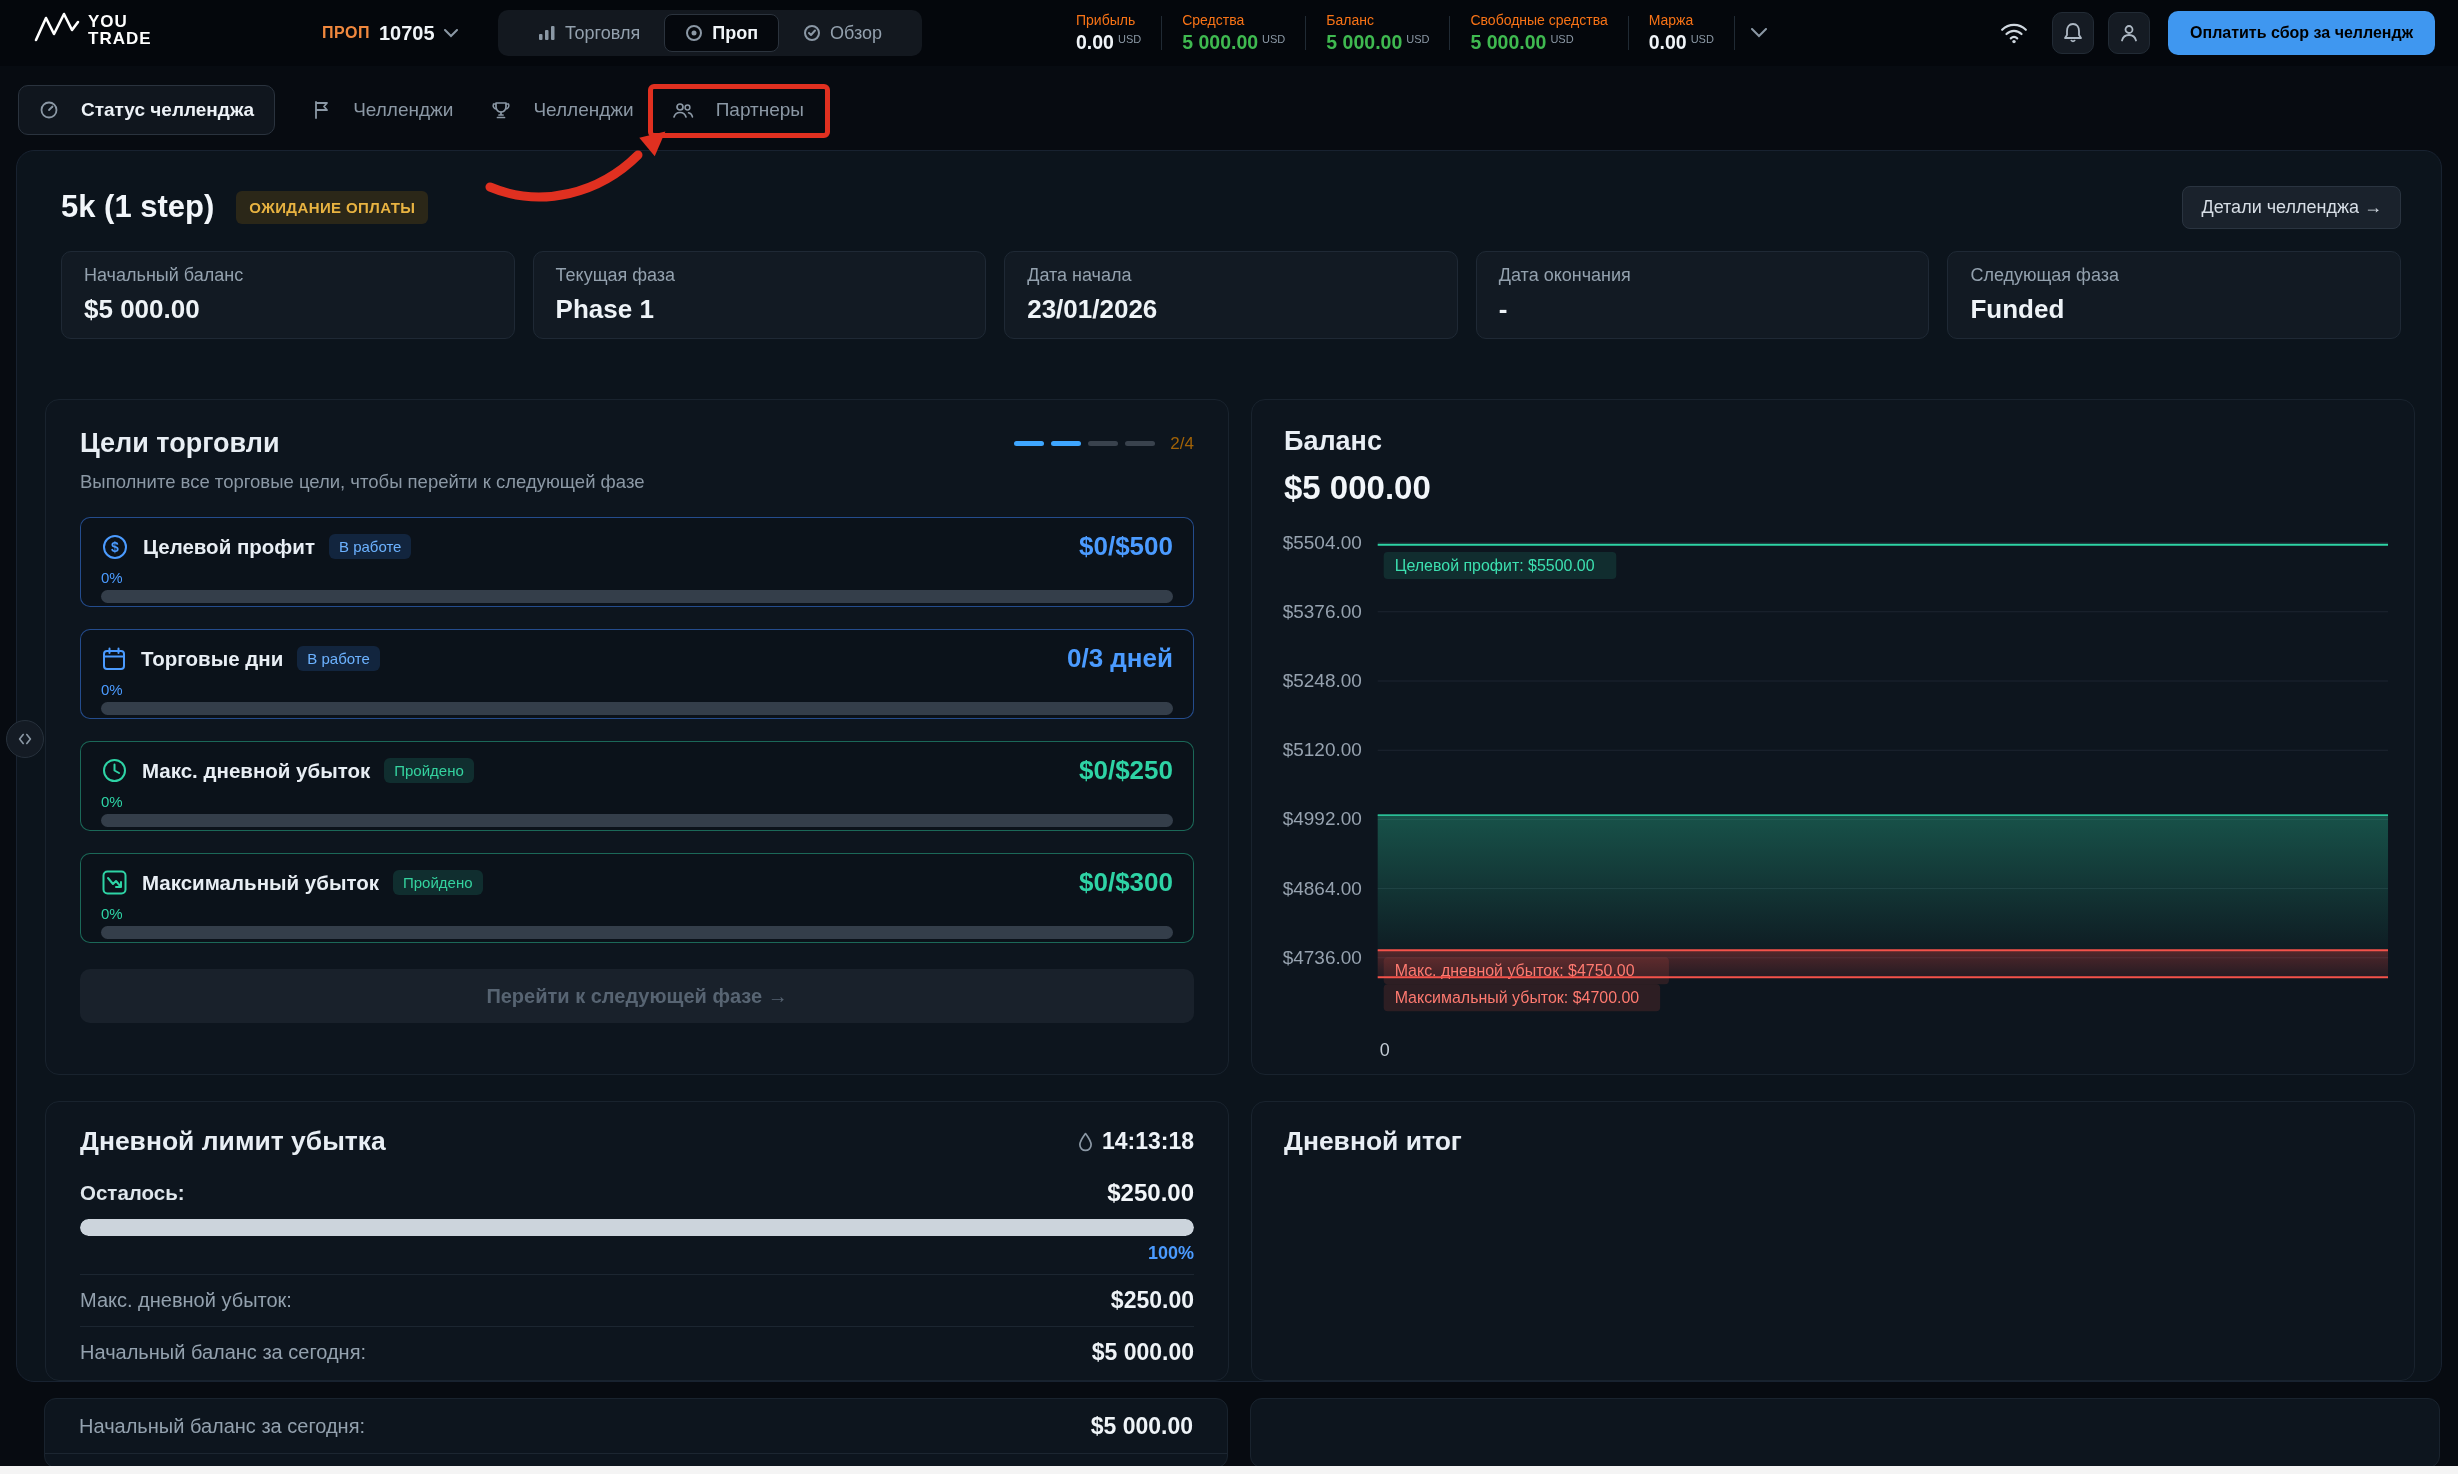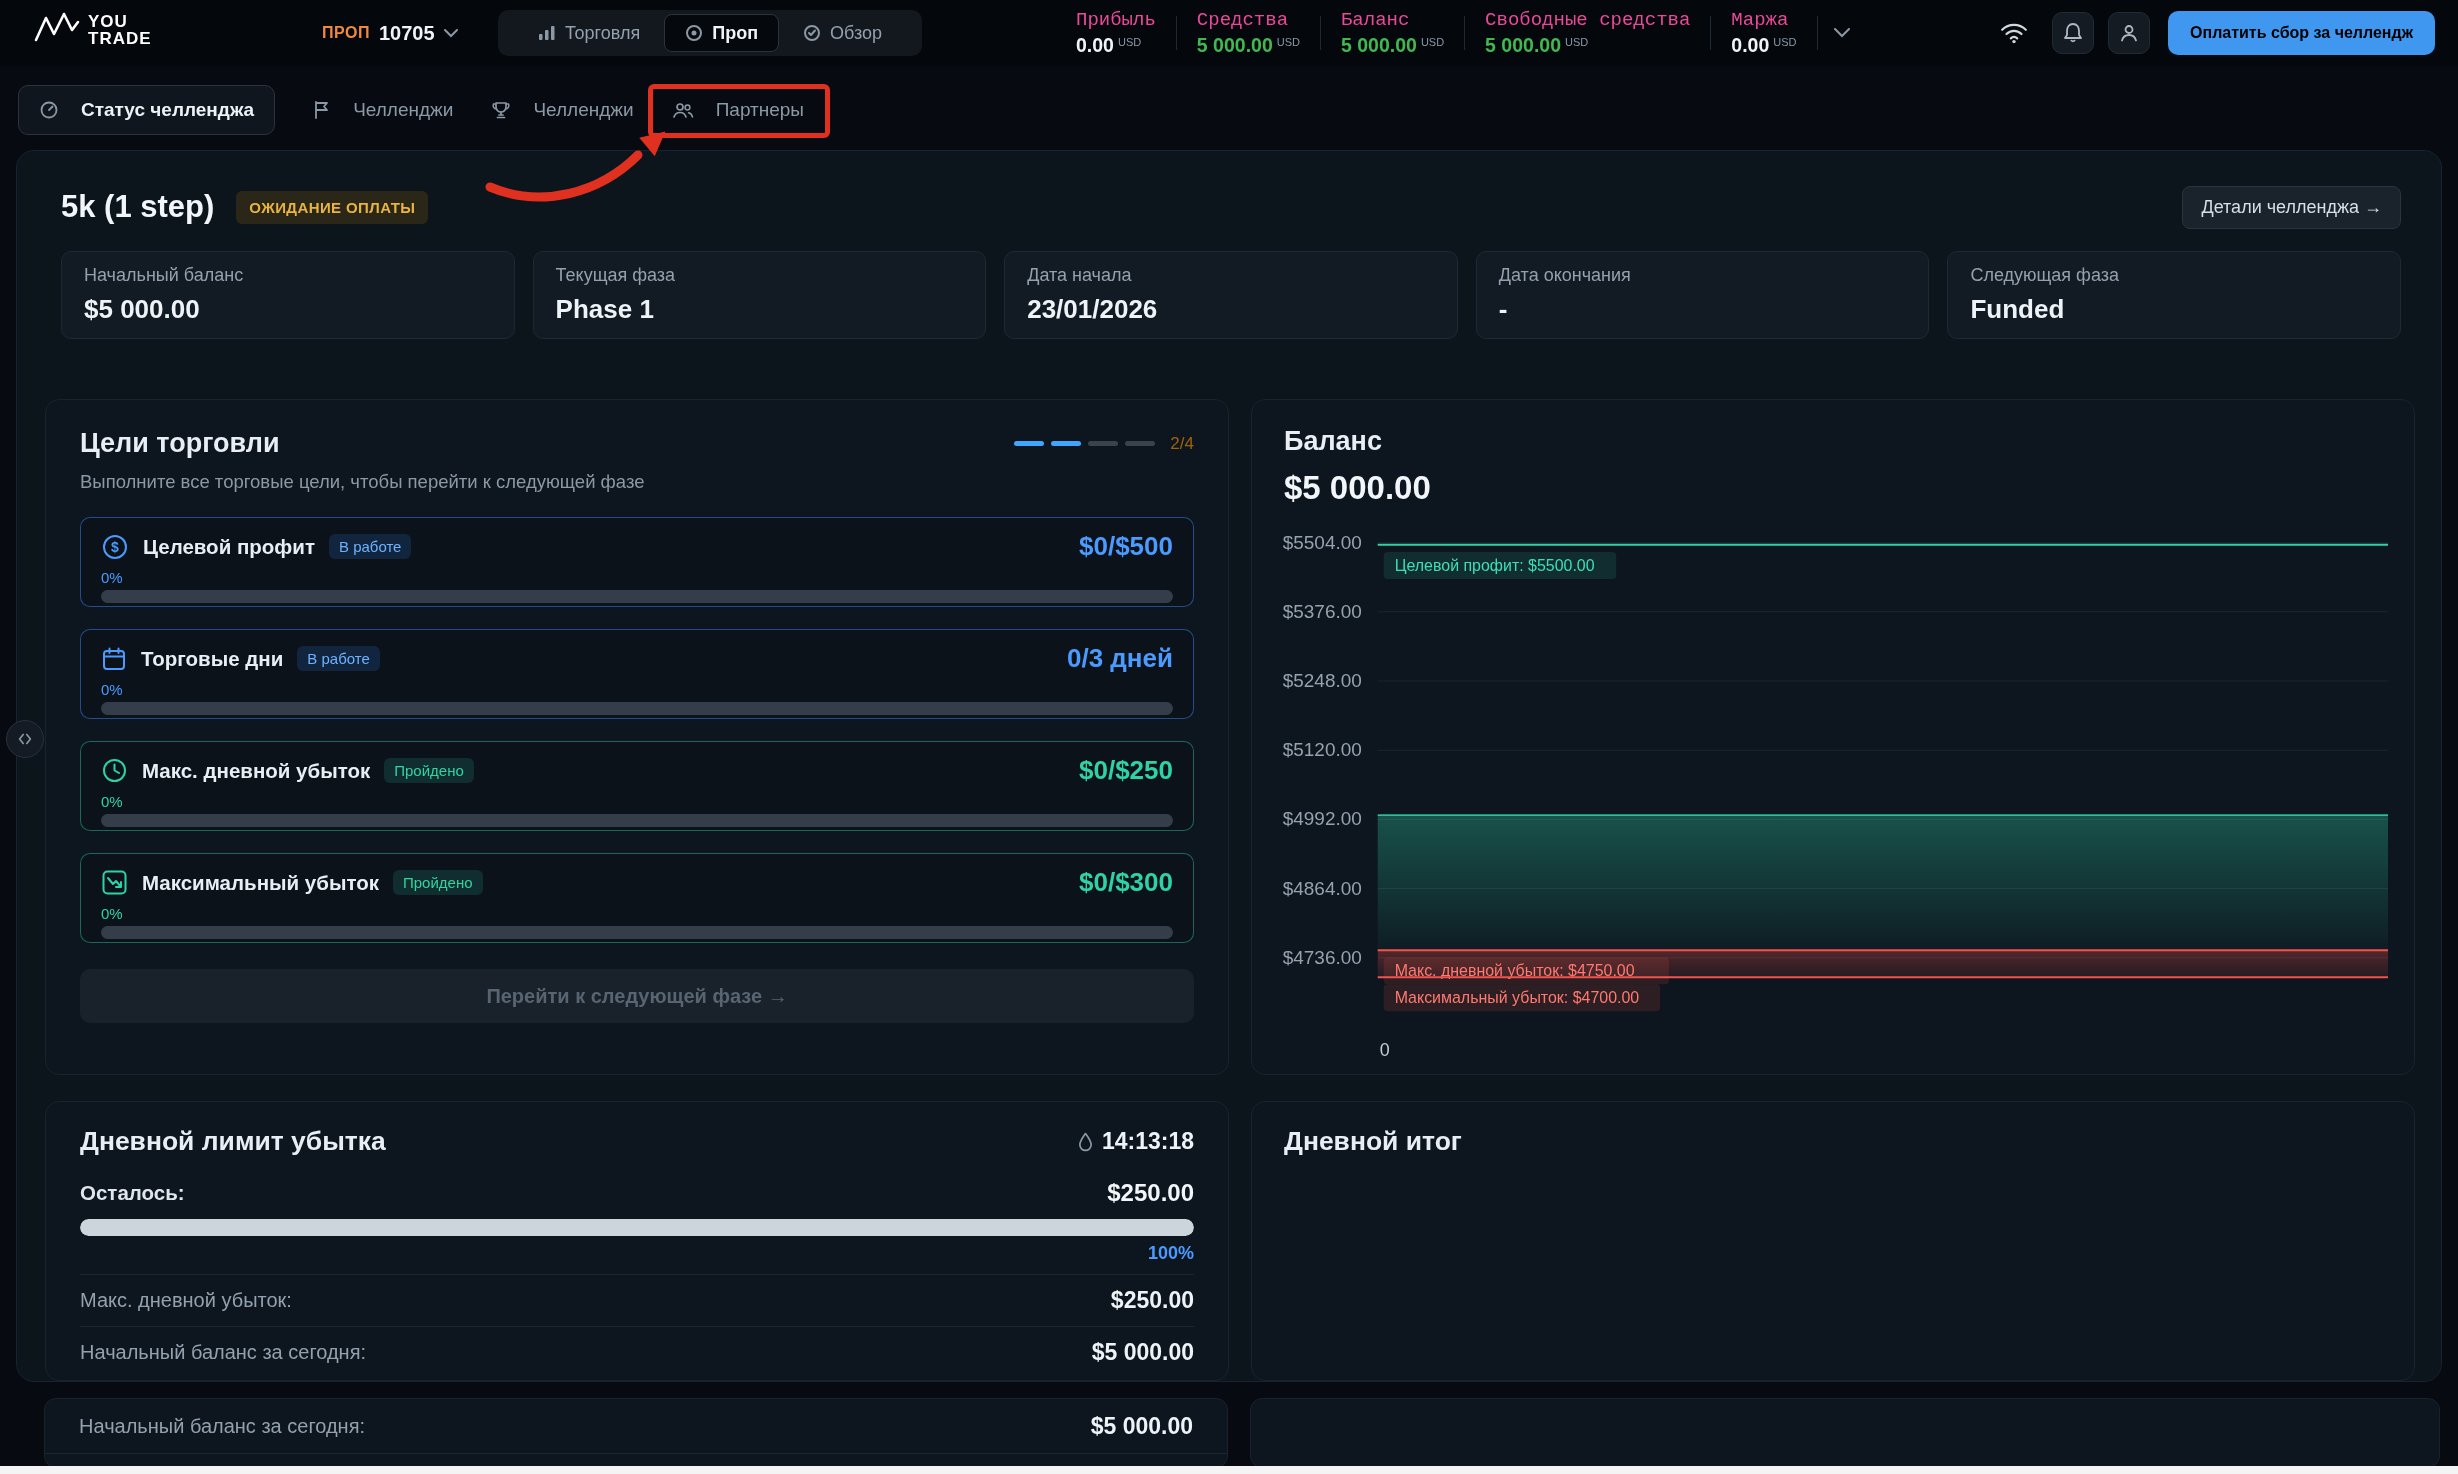--- a/index.html
+++ b/index.html
@@ -17,21 +17,21 @@
   .acc-id { color:#f0f4f8; font-weight:bold; font-size:20px; }
   .chev { color:#8b98a5; display:inline-flex; }
 
   .hnav { position:absolute; left:498px; top:10px; height:46px; display:flex; align-items:center; gap:4px; background:#13181f; border-radius:10px; padding:20px; }
   .hpill { display:flex; align-items:center; gap:9px; height:38px; padding:0 20px; border-radius:8px; color:#93a0ad; font-size:18px; cursor:pointer; }
   .hpill.active { background:#05080d; border:1px solid #2b333d; color:#f0f4f8; font-weight:bold; }
 
   .stats { position:absolute; left:1076px; top:0; height:66px; display:flex; align-items:center; }
   .stat { display:flex; flex-direction:column; gap:3px; padding:0 20px; white-space:nowrap; }
   .stat:first-child { padding-left:0; }
-  .stat .slabel { font-size:19px; color:#ec4899;font-family:Liberation Mono, monospace; }
+  .stat .slabel { font-size:14px; color:#f97316; }
   .stat .sval { font-size:19.5px; font-weight:bold; color:#f0f4f8; }
   .stat.green .sval { color:#3fb950; }
   .usd { font-size:11px; color:#8b98a5; font-weight:normal; position:relative; top:-6px; margin-left:4px; }
   .vsep { width:1px; height:34px; background:#202a34; }
   .stats .chevbtn { padding:0 16px; cursor:pointer; }
 
   .wifi { position:absolute; left:2000px; top:22px; color:#cfd7df; }
   .iconbtn { position:absolute; top:12px; width:42px; height:42px; border-radius:10px; background:#151b23; border:1px solid #222b35; display:flex; align-items:center; justify-content:center; color:#aeb9c4; cursor:pointer; }
   .iconbtn.bell { left:2052px; }
   .iconbtn.user { left:2108px; }

